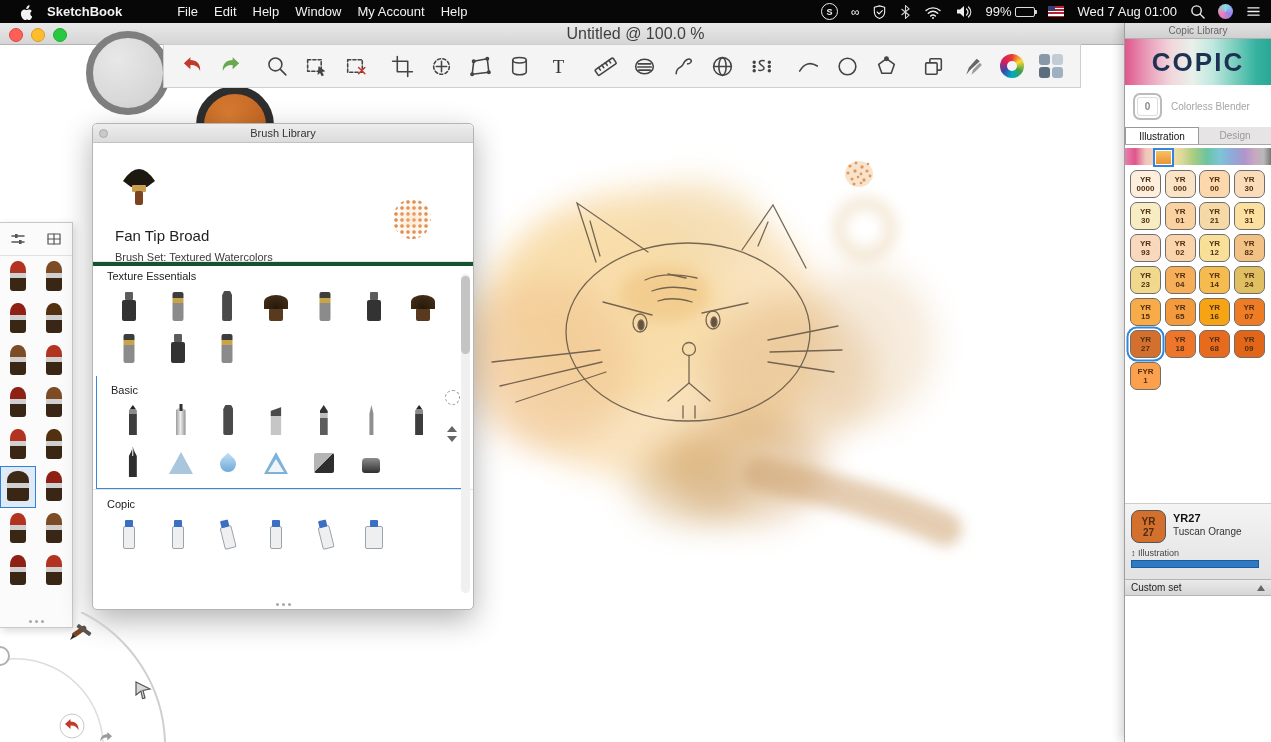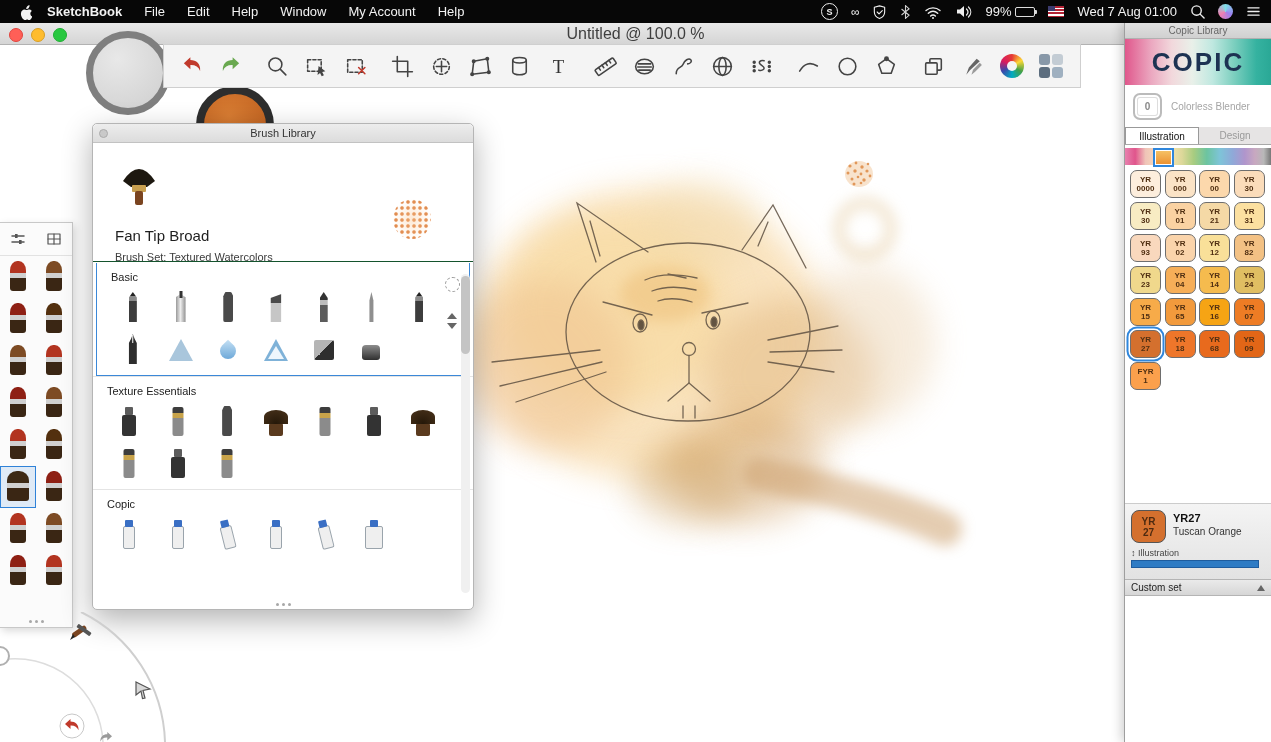--- a/index.html
+++ b/index.html
@@ -2,21 +2,21 @@
 <html><head>
 <meta charset="utf-8">
 <style>
   html,body{margin:0;padding:0;background:#fff;font-family:"Liberation Sans",sans-serif;}
   #app{position:relative;width:1271px;height:742px;overflow:hidden;background:#fff;}
   
   .menubar{position:absolute;top:0;left:0;width:1271px;height:23px;background:#070707;color:#f2f2f2;
     display:flex;align-items:center;padding:0 10px;box-sizing:border-box;font-size:13px;z-index:50;}
   .apple{width:15px;height:15px;margin:0 14px 0 8px;display:flex;align-items:center;}
   .appname{font-weight:bold;margin-right:22px;}
-  .mb-items{display:flex;gap:22px;}
+  .mb-items{display:flex;gap:16px;margin-left:33px;}
   .mb-item{cursor:default;}
   .mb-right{margin-left:auto;display:flex;align-items:center;gap:13px;}
   .mi{display:flex;align-items:center;justify-content:center;}
   .ico-s{width:15px;height:15px;border:1.2px solid #eee;border-radius:50%;font-size:9px;font-weight:bold;
     display:flex;align-items:center;justify-content:center;}
   .ico-inf{font-size:12px;}
   .batt{display:flex;align-items:center;gap:4px;}
   .batt-body{width:20px;height:10px;border:1px solid #ddd;border-radius:2px;position:relative;padding:1px;box-sizing:border-box;}
   .batt-fill{width:100%;height:100%;background:#fff;}
   .batt-body::after{content:"";position:absolute;right:-3px;top:2.5px;width:2px;height:4px;background:#ddd;border-radius:0 1px 1px 0;}
@@ -92,21 +92,21 @@
   .t-pb-red::before,.t-pb-red2::before,.t-pb-brown::before,.t-pb-brown2::before,.t-pb-fan::before{
     bottom:5px;width:16px;height:30px;border-radius:45% 45% 3px 3px/32% 32% 3px 3px;
     background:linear-gradient(var(--b) 0 12px,#d0d0d0 12px 17px,#3a2614 17px 100%);}
   .t-pb-fan::before{width:22px;}
   
   .brushlib{position:absolute;left:92px;top:123px;width:382px;height:487px;background:#fff;border:1px solid #b5b5b5;
     border-radius:5px;box-sizing:border-box;z-index:20;box-shadow:0 10px 30px rgba(0,0,0,.3);}
   .bl-title{height:18px;background:linear-gradient(#ededed,#dcdcdc);border-bottom:1px solid #c2c2c2;
     border-radius:5px 5px 0 0;display:flex;align-items:center;justify-content:center;position:relative;font-size:11px;color:#333;}
   .bl-close{position:absolute;left:6px;top:5px;width:9px;height:9px;border-radius:50%;background:#c9c9c9;border:1px solid #ababab;box-sizing:border-box;}
-  .bl-preview{position:relative;height:118px;border-bottom:1px solid #14532d;}
+  .bl-preview{position:relative;height:118px;border-bottom:5px solid #14532d;}
   .fanbrush{position:absolute;left:24px;top:16px;}
   .speckle{position:absolute;right:42px;top:56px;width:38px;height:40px;border-radius:50%;
     background-image:radial-gradient(rgba(250,200,150,.4),transparent 70%),radial-gradient(#e08a4e 1.3px,rgba(240,170,110,.28) 2px,transparent 2.6px);
     background-size:100% 100%,6px 6px;}
   .bl-name{position:absolute;left:22px;top:84px;font-size:15px;color:#1f1f1f;}
   .bl-set{position:absolute;left:22px;top:108px;font-size:11px;color:#3c3c3c;}
   .bl-body{position:absolute;top:137px;left:0;right:0;bottom:12px;overflow:hidden;}
   .sec{padding:6px 26px 8px 12px;border-top:1px solid #e4e4e4;position:relative;}
   .sec-basic{border:1.5px solid #3b88d8;margin:2px 3px 0 3px;}
   .sec-label{font-size:11px;color:#222;margin:2px 0 4px 2px;}
@@ -550,55 +550,55 @@
           <path d="M6 22 Q22 -2 38 22 L30 28 H14 Z" fill="#1d1810"></path>
           <rect x="15" y="26" width="14" height="7" fill="#c8a050" rx="1"></rect>
           <rect x="18" y="32" width="8" height="14" fill="#7a4420" rx="2"></rect>
         </svg>
       </span>
       <span class="speckle"></span>
       <div class="bl-name">Fan Tip Broad</div>
       <div class="bl-set">Brush Set: Textured Watercolors</div>
     </div>
     <div class="bl-body">
+      <div class="sec">
+        <div class="sec-label">Texture Essentials</div>
+        <div class="bl-grid">
+
+        <span class="bi t-bottle"></span>
+            <span class="bi t-band"></span>
+            <span class="bi t-marker"></span>
+            <span class="bi t-fan"></span>
+            <span class="bi t-band"></span>
+            <span class="bi t-bottle"></span>
+            <span class="bi t-fan"></span>
+            <span class="bi t-band"></span>
+            <span class="bi t-bottle"></span>
+            <span class="bi t-band"></span>
+          </div>
+      </div>
       <div class="sec sec-basic" style="border-top:none;">
         <div class="sec-label">Basic</div>
         <span class="dotcircle"></span>
         <span class="updown"></span>
         <div class="bl-grid">
 
         <span class="bi t-pencil"></span>
             <span class="bi t-airbrush"></span>
             <span class="bi t-marker"></span>
             <span class="bi t-chisel"></span>
             <span class="bi t-pen"></span>
             <span class="bi t-taper"></span>
             <span class="bi t-pencil"></span>
             <span class="bi t-inkpen"></span>
             <span class="bi t-tri"></span>
             <span class="bi t-drop"></span>
             <span class="bi t-tri-o"></span>
             <span class="bi t-sq"></span>
             <span class="bi t-eraser"></span>
-          </div>
-      </div>
-      <div class="sec">
-        <div class="sec-label">Texture Essentials</div>
-        <div class="bl-grid">
-
-        <span class="bi t-bottle"></span>
-            <span class="bi t-band"></span>
-            <span class="bi t-marker"></span>
-            <span class="bi t-fan"></span>
-            <span class="bi t-band"></span>
-            <span class="bi t-bottle"></span>
-            <span class="bi t-fan"></span>
-            <span class="bi t-band"></span>
-            <span class="bi t-bottle"></span>
-            <span class="bi t-band"></span>
           </div>
       </div>
       <div class="sec">
         <div class="sec-label">Copic</div>
         <div class="bl-grid">
 
         <span class="bi t-copic"></span>
             <span class="bi t-copic"></span>
             <span class="bi t-copic-s"></span>
             <span class="bi t-copic"></span>

